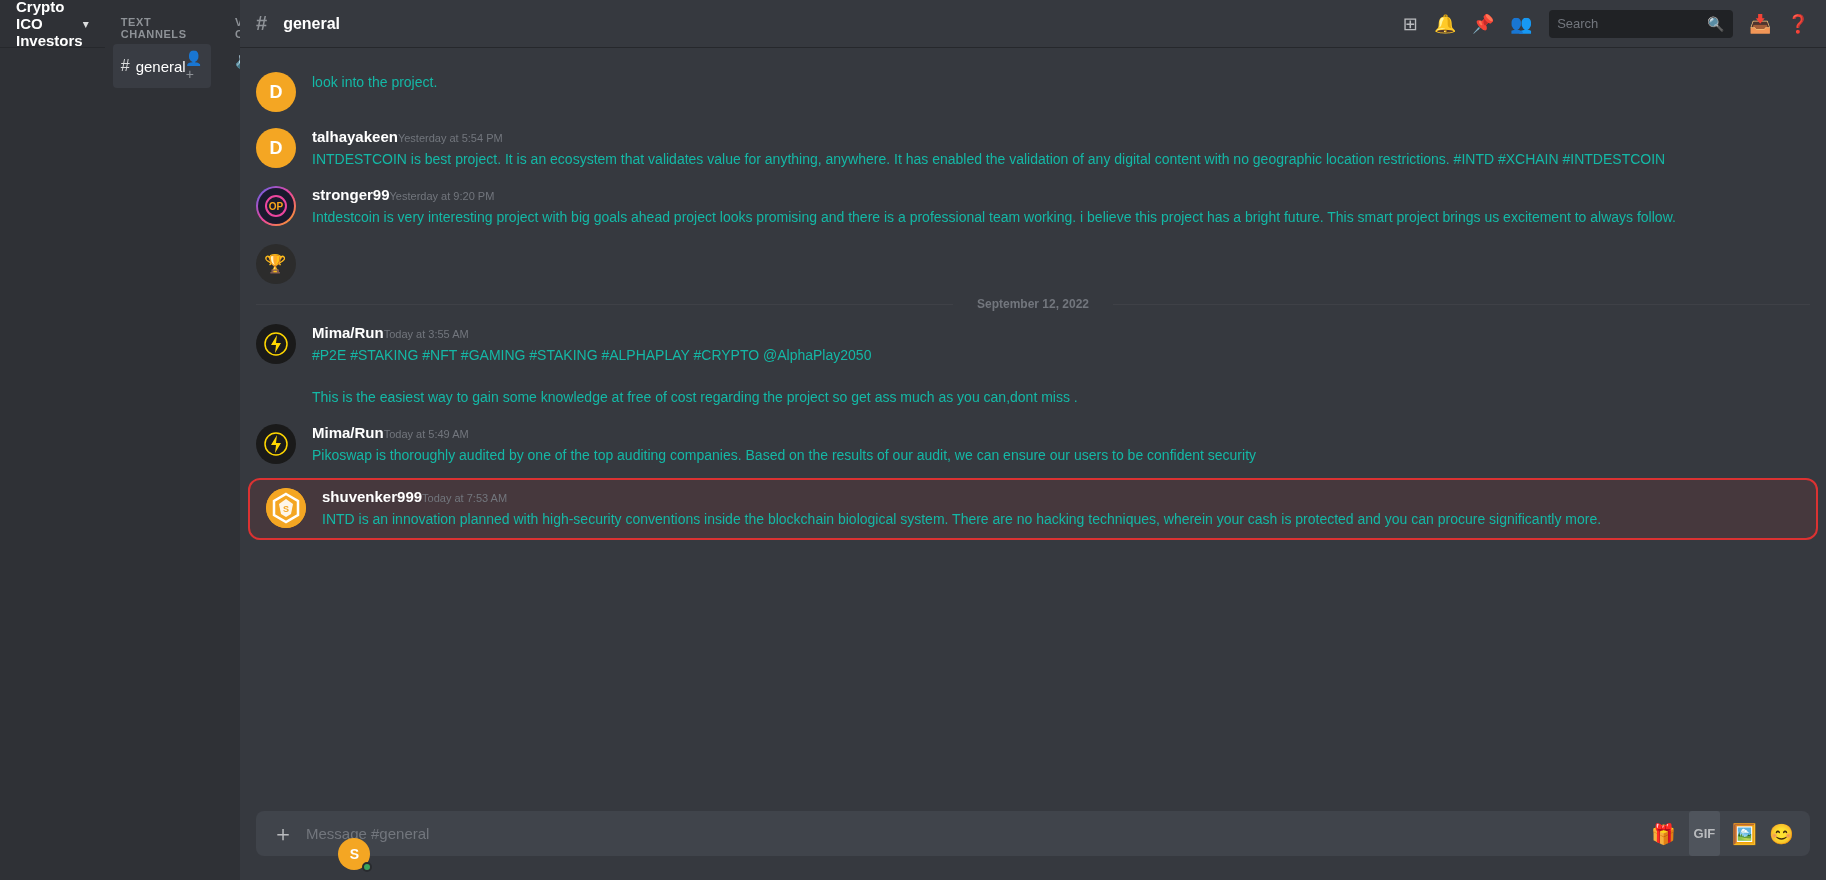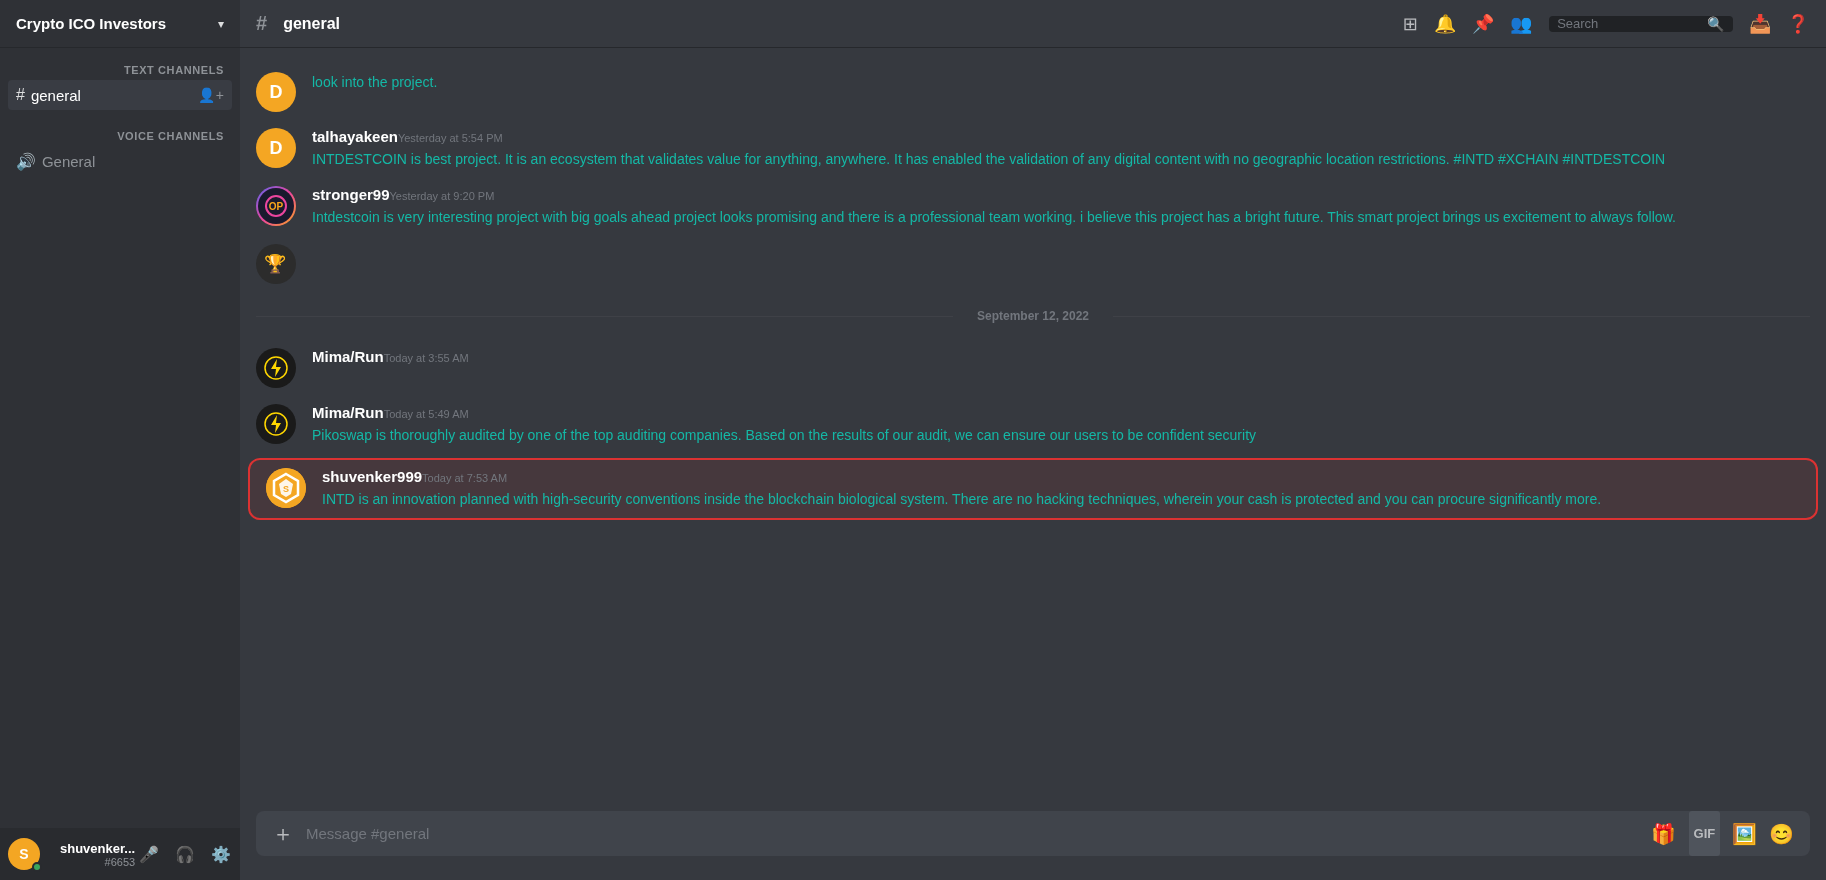--- a/index.html
+++ b/index.html
@@ -11,24 +11,22 @@
       display: flex;
       overflow: hidden;
       color: #dcddde;
     }
 
     
     .sidebar {
       width: 240px;
       background: #2f3136;
       display: flex;
-      flex-direction: column;
       height: 100%;
       flex-shrink: 0;
-      text-align: right;
     }
     .server-header {
       padding: 0 16px;
       height: 48px;
       display: flex;
       align-items: center;
       justify-content: space-between;
       background: #2f3136;
       border-bottom: 1px solid #26282c;
       cursor: pointer;
@@ -187,21 +185,21 @@
       font-size: 18px;
       cursor: pointer;
     }
     .search-box {
       display: flex;
       align-items: center;
       background: #202225;
       border-radius: 4px;
       padding: 4px 8px;
       width: 184px;
-      height: 16px;
+      height: 28px;
       cursor: pointer;
     }
     .search-placeholder {
       font-size: 13px;
       color: #72767d;
       flex: 1;
     }
     .search-icon {
       color: #72767d;
       font-size: 14px;
@@ -275,21 +273,21 @@
     }
     .message-text {
       font-size: 14px;
       color: #14b8a6;
       line-height: 1.5;
     }
 
     .date-divider {
       display: flex;
       align-items: center;
-      margin: 17px 0;
+      margin: 5px 0;
       gap: 24px;
     }
     .date-divider-line {
       flex: 1;
       height: 1px;
       background: #3f4147;
     }
     .date-divider-text {
       font-size: 12px;
       color: #72767d;
@@ -453,20 +451,21 @@
         <svg width="24" height="24" viewBox="0 0 24 24">
             <circle cx="12" cy="12" r="11" fill="#1a1a1a" stroke="#ffd700" stroke-width="1.5"></circle>
             <polygon points="13,3 7,13 12,13 11,21 17,11 12,11" fill="#ffd700"></polygon>
           </svg>
       </div>
       <div class="message-content">
         <div class="message-header">
           <span class="message-author">Mima/Run</span>
           <span class="message-timestamp">Today at 3:55 AM</span>
         </div>
+        <div class="message-text">#P2E #STAKING #NFT #GAMING #STAKING #ALPHAPLAY #CRYPTO @AlphaPlay2050<br><br>This is the easiest way to gain some knowledge at free of cost regarding the project so get ass much as you can,dont miss .</div>
       </div>
     </div>
 
     <div class="message-group">
       <div class="avatar" style="background:#1a1a1a; color:#ffd700; border-radius:50%; width:40px; height:40px; display:flex; align-items:center; justify-content:center;">
         <svg width="24" height="24" viewBox="0 0 24 24">
             <circle cx="12" cy="12" r="11" fill="#1a1a1a" stroke="#ffd700" stroke-width="1.5"></circle>
             <polygon points="13,3 7,13 12,13 11,21 17,11 12,11" fill="#ffd700"></polygon>
           </svg>
       </div>

